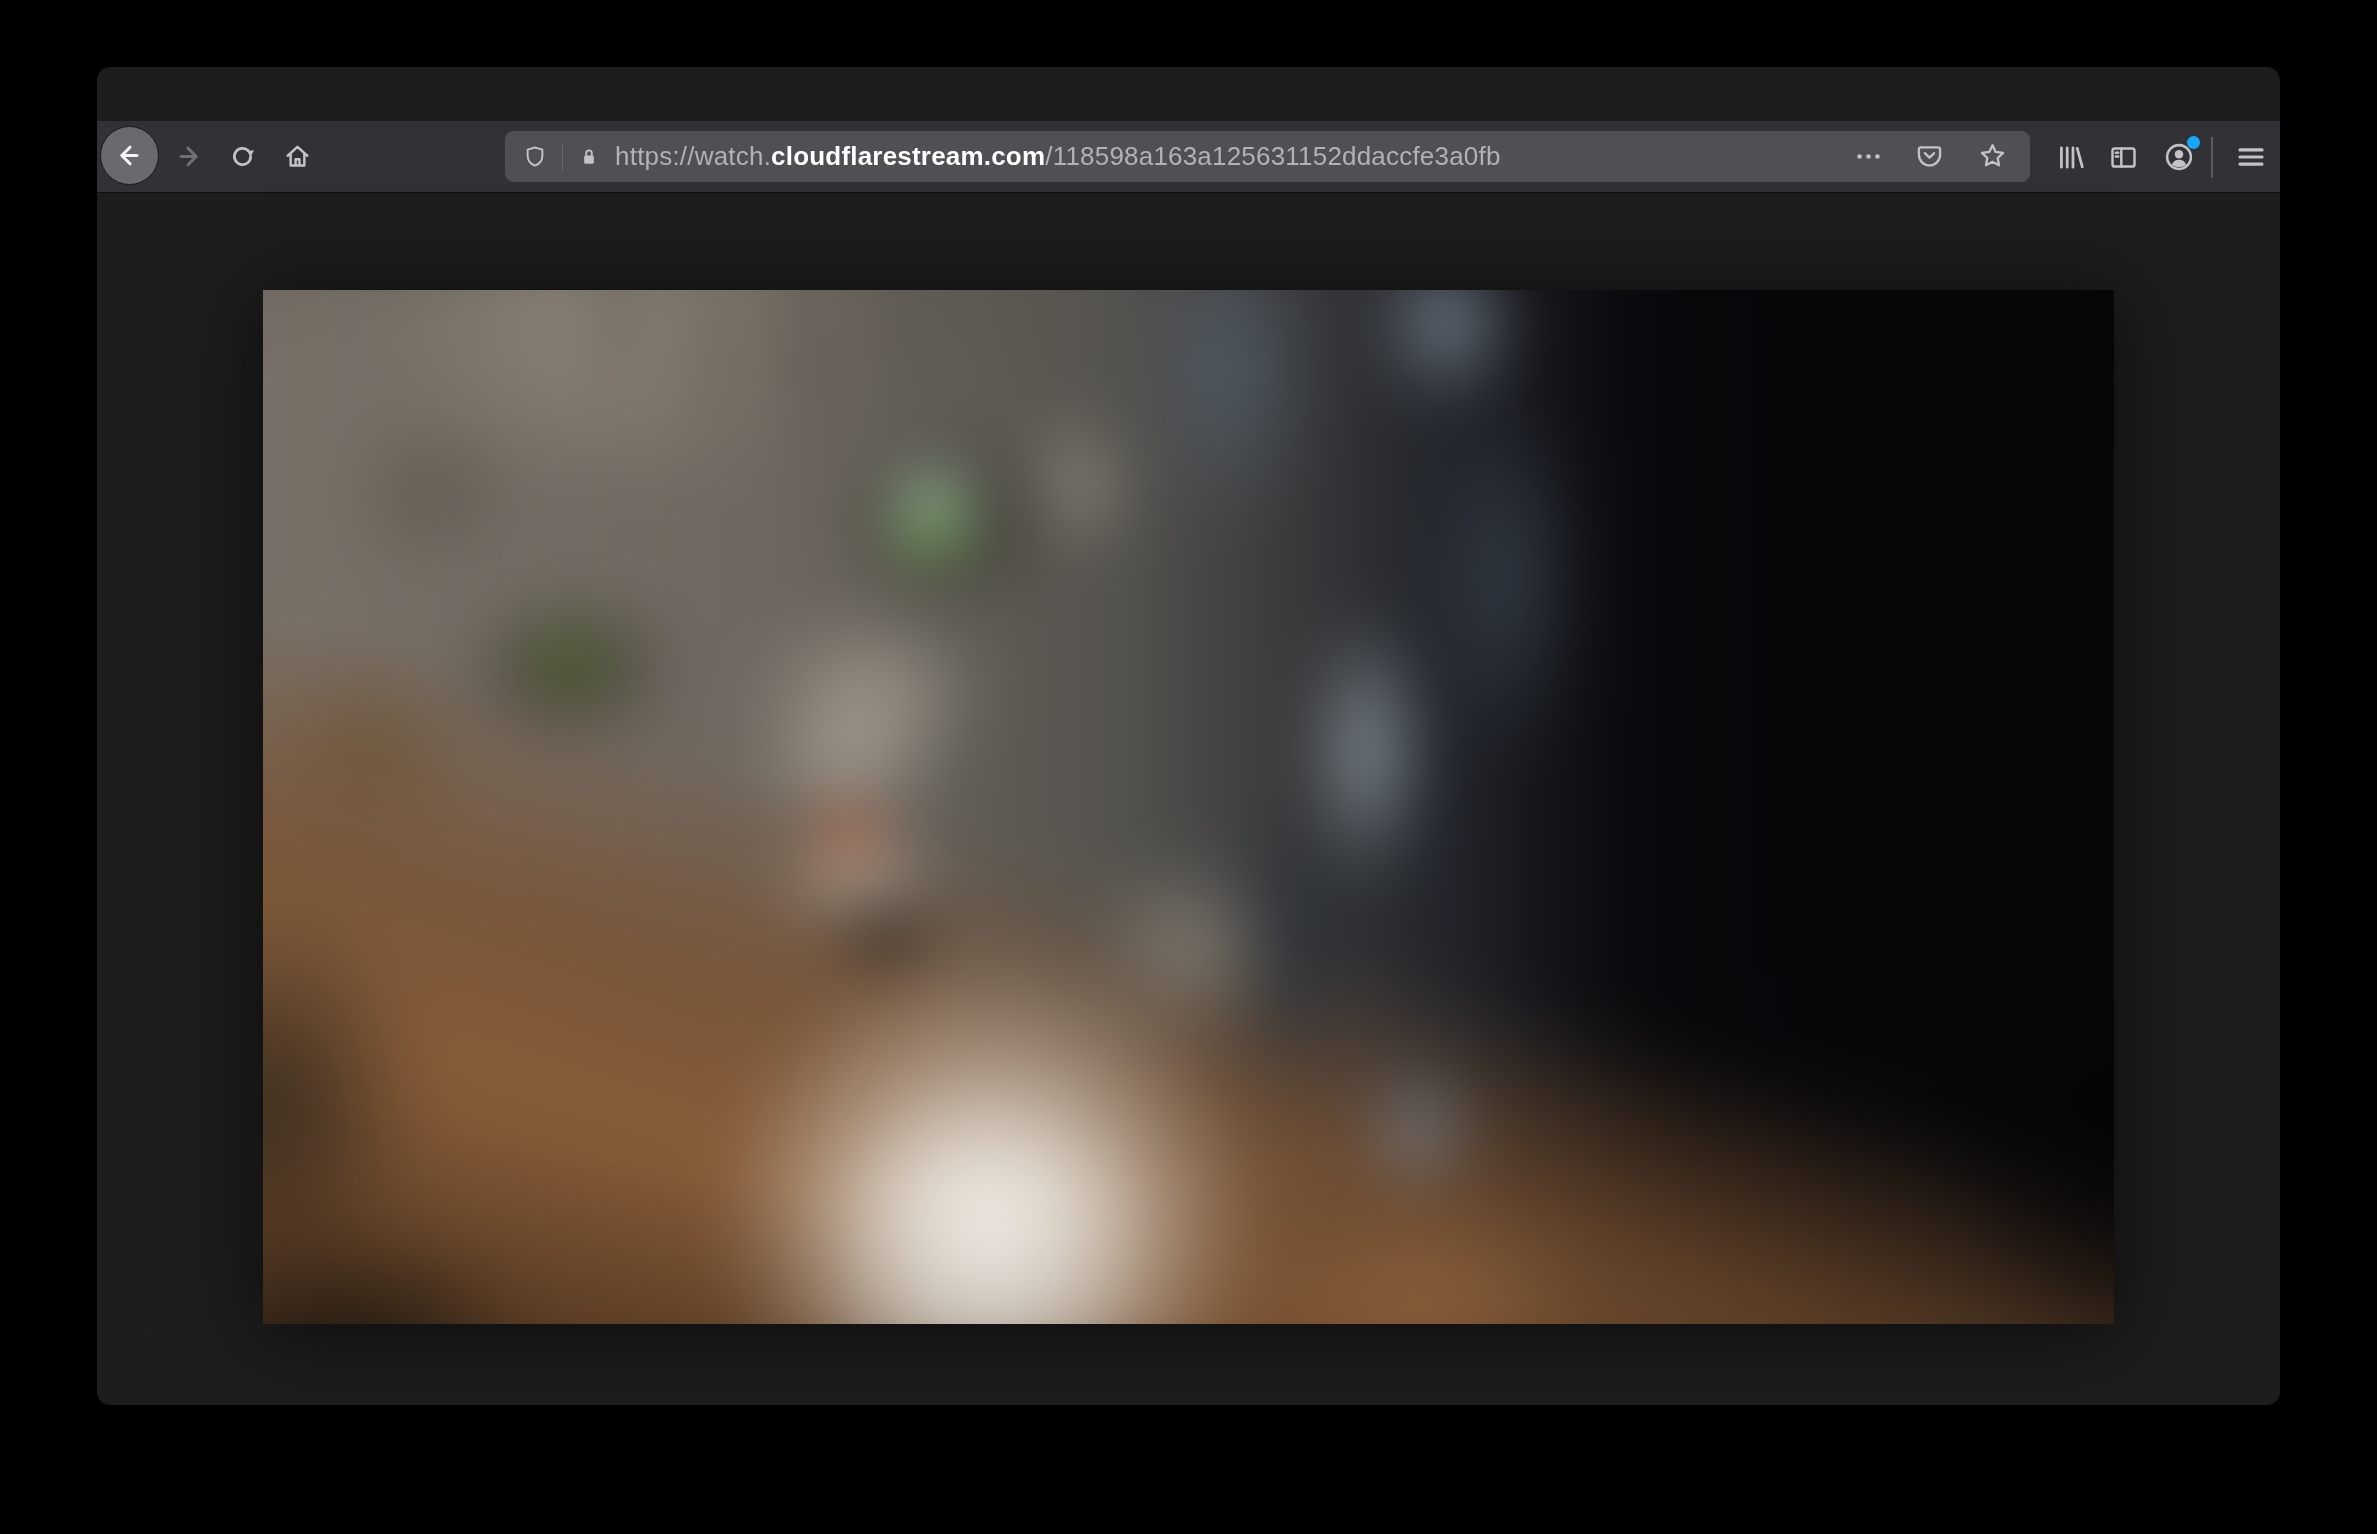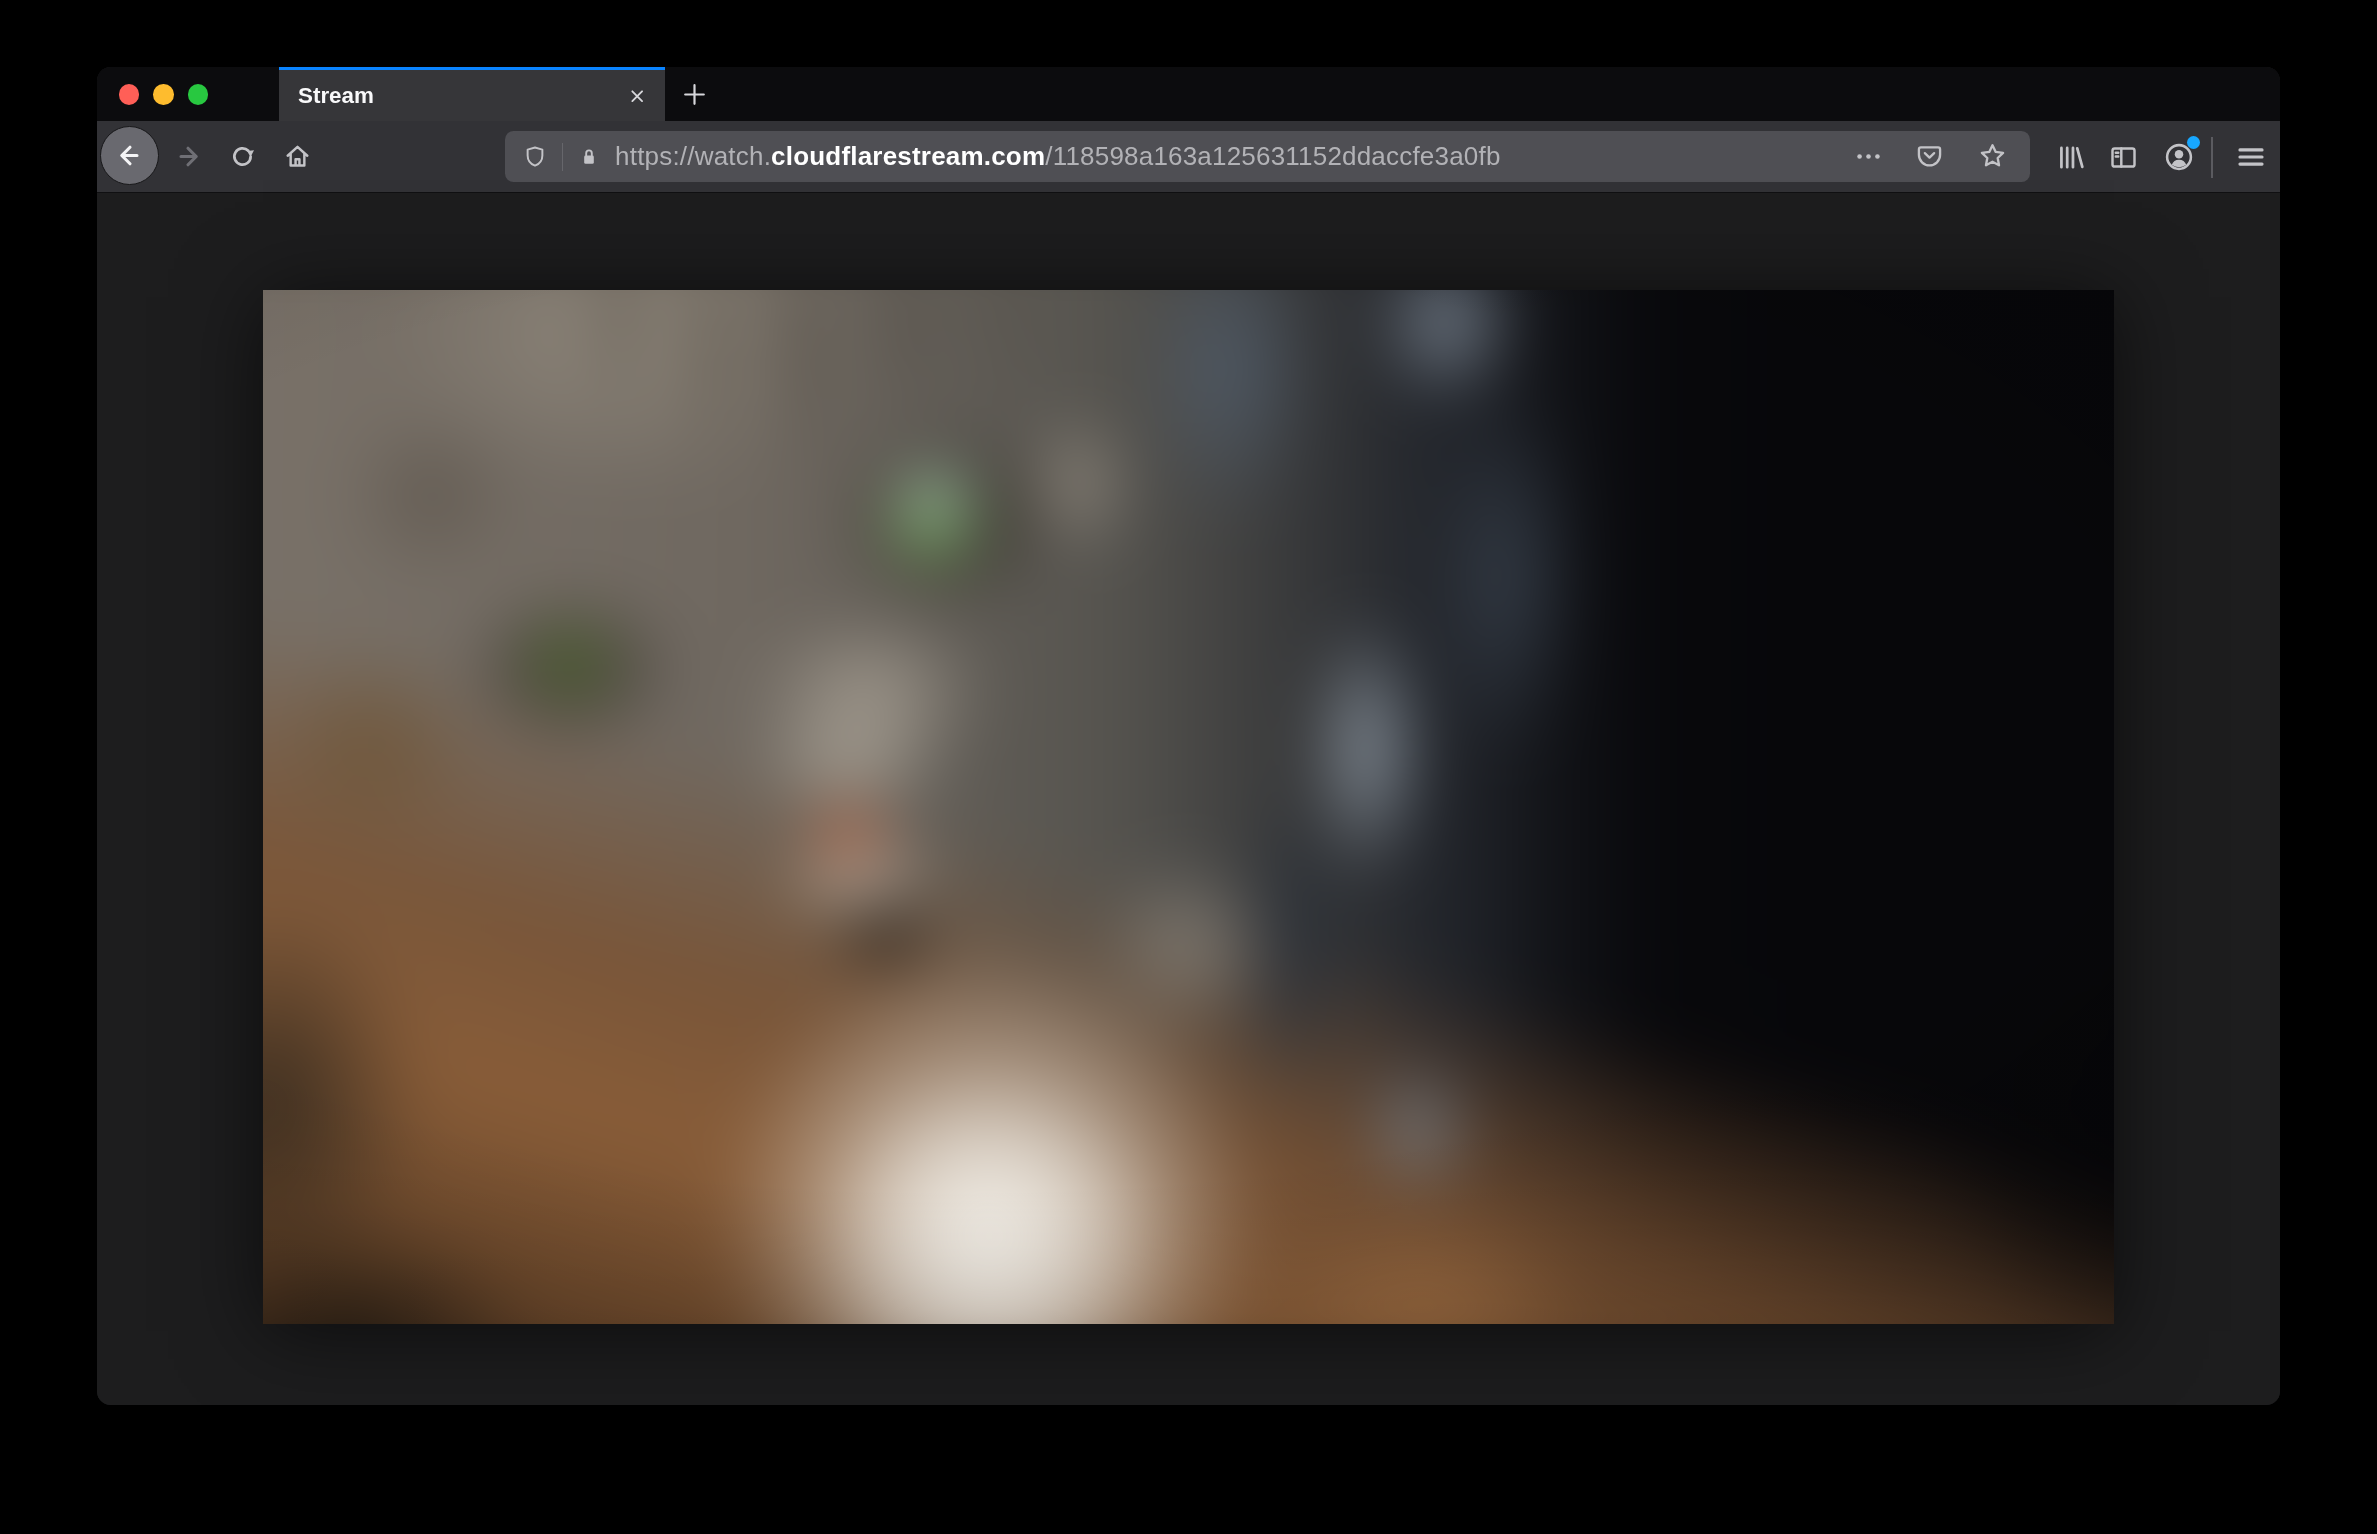--- a/index.html
+++ b/index.html
@@ -104,42 +104,20 @@
   .cf-cloud { display:block; width:138px; height:69px; margin:0 8.6px 6.9px auto; }
   .cf-text { font-size:34px; font-weight:700; letter-spacing:5.6px; color:#8f8f93;
     white-space:nowrap; text-align:left; }
   .cf-text sup { font-size:13.8px; color:#77777b; letter-spacing:0; }
 </style>
 </head>
 <body>
 
 <div class="window">
 
-  <div class="tabbar">
-    <div class="traffic">
-      <div class="tl red"></div>
-      <div class="tl yellow"></div>
-      <div class="tl green"></div>
-    </div>
-
-    <div class="tab">
-      <span class="tab-title">Stream</span>
-      <span class="tab-close">
-        <svg class="ic" width="22.4" height="22.4" viewBox="0 0 24 24">
-          <path class="stk" style="stroke:#d7d7db;stroke-width:2" d="M6.8 6.8l10.4 10.4M17.2 6.8L6.8 17.2"></path>
-        </svg>
-      </span>
-    </div>
-
-    <span class="newtab">
-      <svg class="ic" width="31" height="31" viewBox="0 0 24 24">
-        <path class="stk" style="stroke:#d7d7db;stroke-width:1.7" d="M12 4.8v14.4M4.8 12h14.4"></path>
-      </svg>
-    </span>
-  </div>
 
   <div class="toolbar">
 
     <span class="icon-btn back-btn">
       <svg class="ic" width="31" height="31" viewBox="0 0 24 24">
         <path class="stk" style="stroke:#f4f4f6;stroke-width:2.4" d="M12.4 5.6L6 12l6.4 6.4M6.4 12h11.4"></path>
       </svg>
     </span>
 
     <span class="icon-btn fwd">

